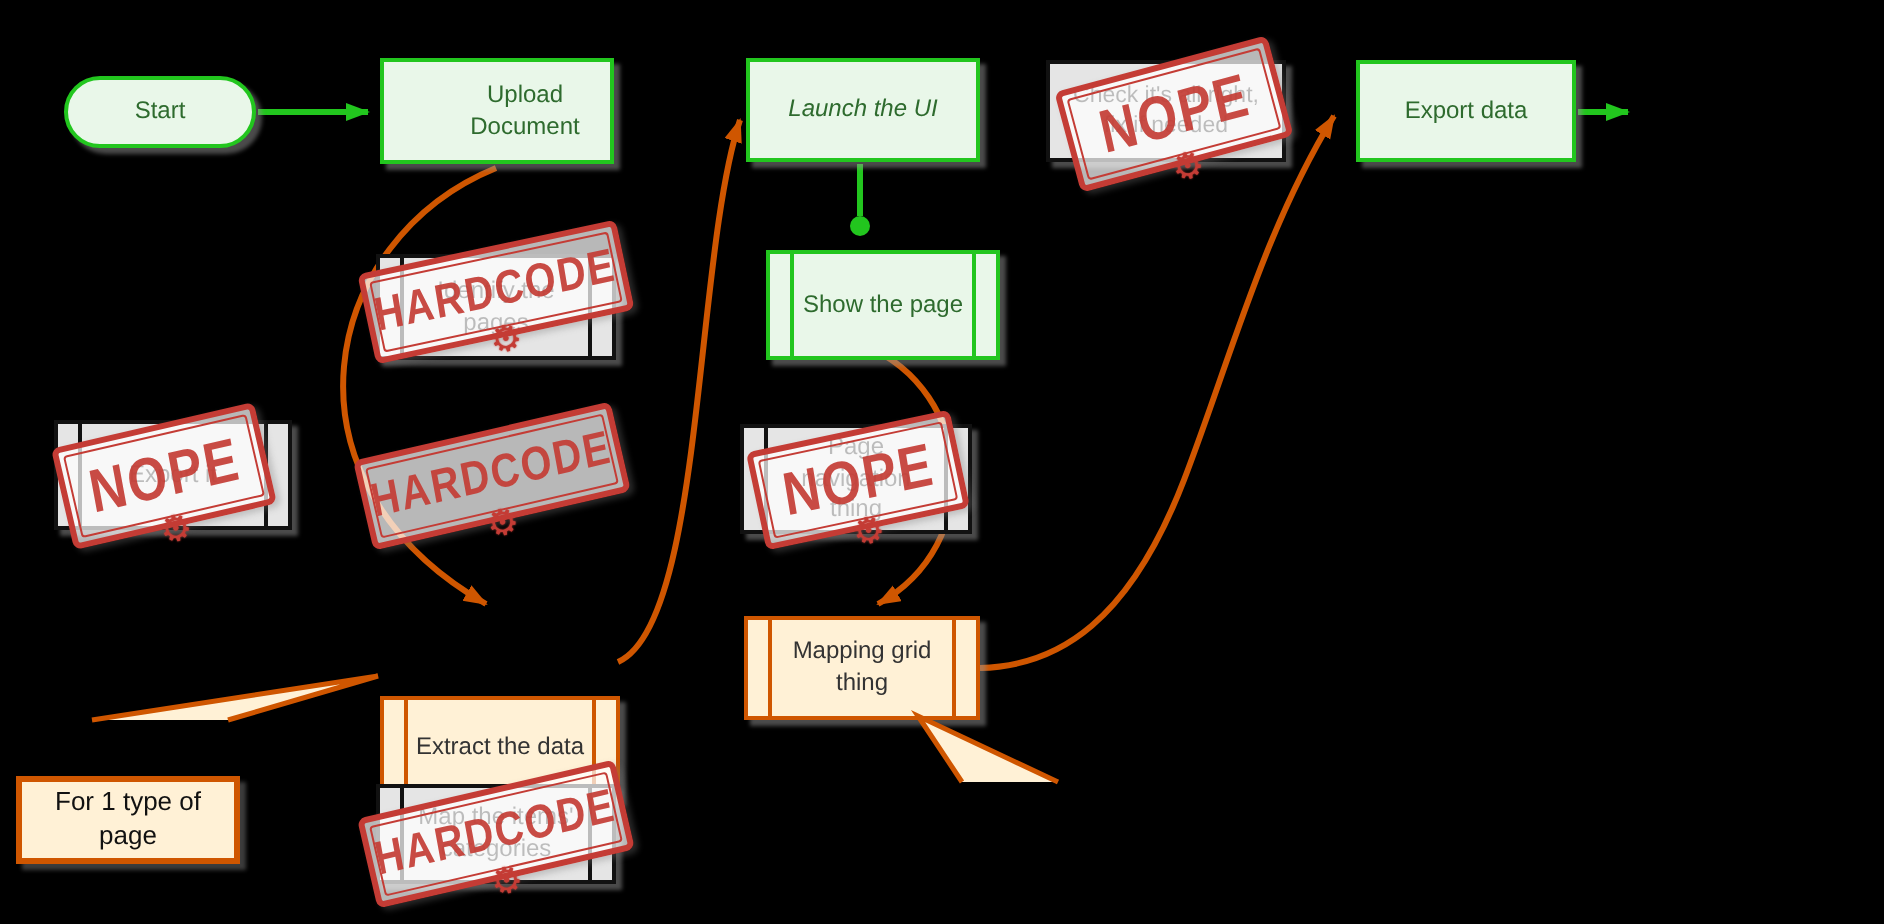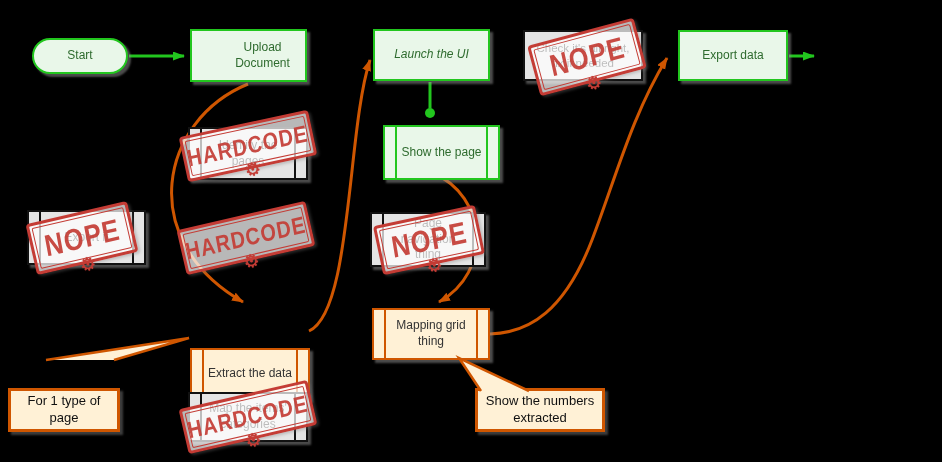--- a/index.html
+++ b/index.html
@@ -116,23 +116,20 @@
   </div>
 
   <div class="shape blue proc" style="left:188px;top:392px;width:120px;height:50px;">
     <span class="lbl">Map the items' categories</span>
   </div>
 
   <div class="callout" style="left:8px;top:356px;width:112px;height:44px;margin-top:32px;">
     <span class="lbl" style="padding:0 6px;">For 1 type of page</span>
   </div>
 
-  <div class="callout" style="left:475px;top:388px;width:130px;height:44px;">
-    <span class="lbl" style="padding:0 6px;">Show the numbers extracted</span>
-  </div>
 
   <svg id="tails" class="layer" width="942" height="462">
     <path d="M46,360 L189,338 L114,360" fill="#fff1d6" stroke="#cf5600" stroke-width="2.5"></path>
     <path d="M481,391 L459,358 L529,391" fill="#fff1d6" stroke="#cf5600" stroke-width="2.5"></path>
   </svg>
 
   <div class="stamp st-hardcode" style="left:182px;top:123px;width:132px;height:46px;transform:rotate(-12deg);">
     <div class="stamp-inner">
         <span>HARDCODE</span>
       </div>

